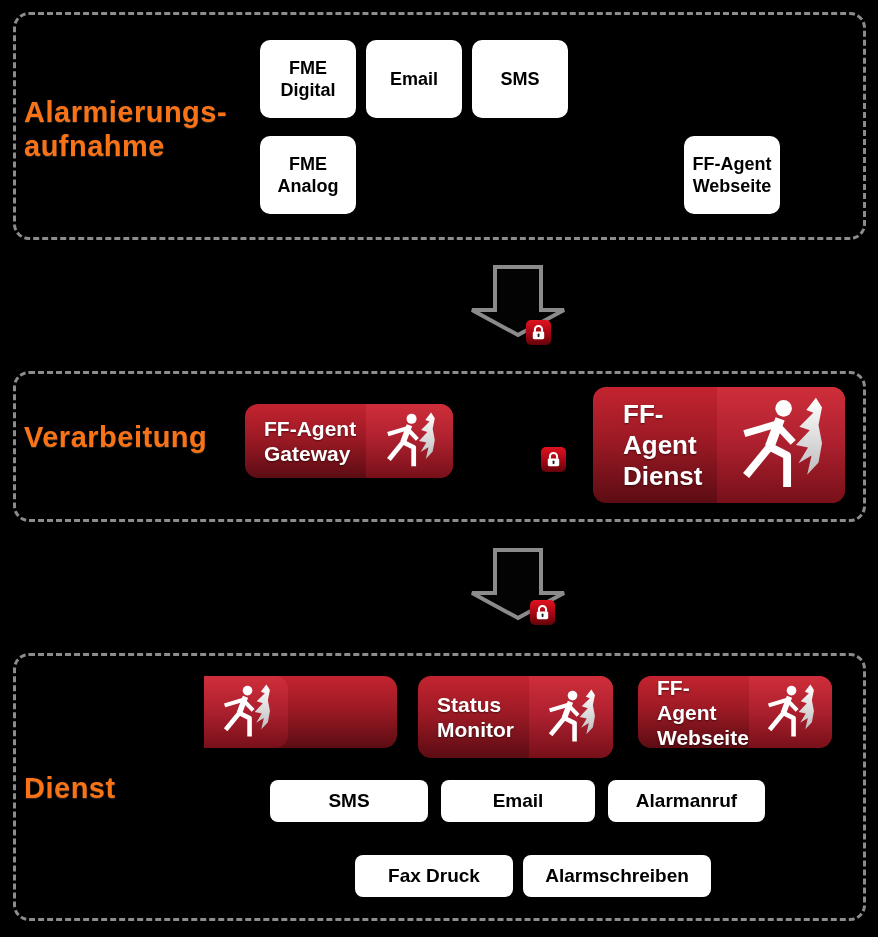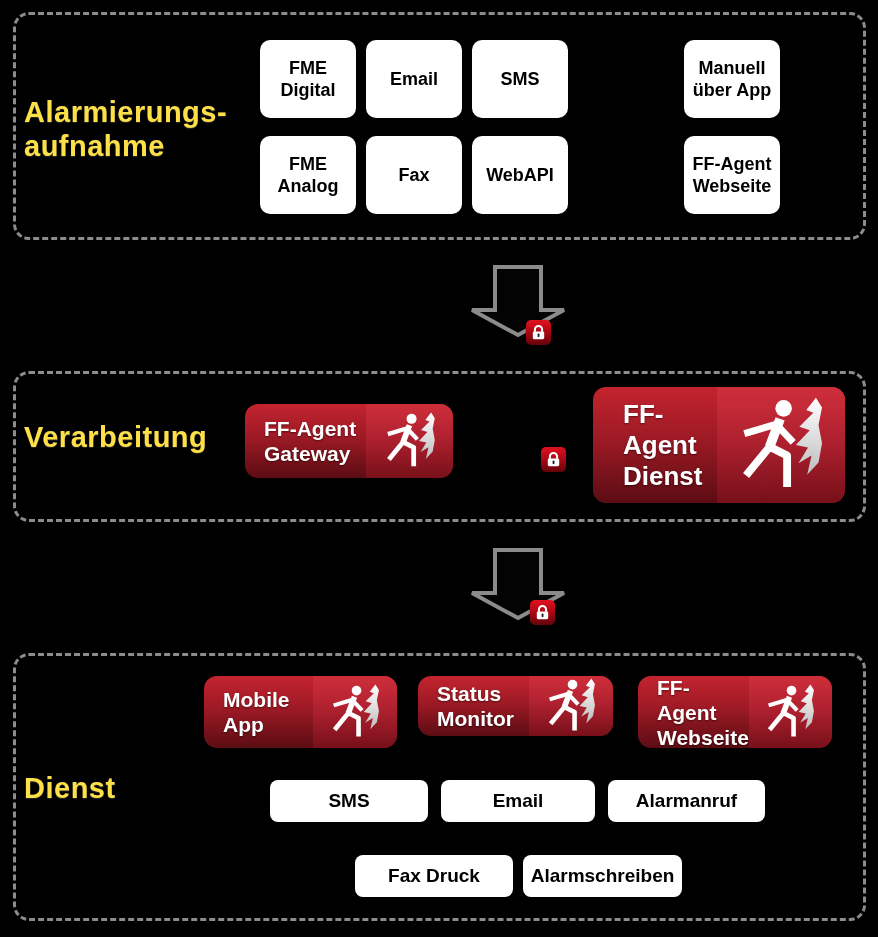--- a/index.html
+++ b/index.html
@@ -1,19 +1,19 @@
 <!DOCTYPE html>
 <html><head>
 <meta charset="utf-8">
 <style>
   html,body{margin:0;padding:0;background:#000;}
   #page{position:relative;width:878px;height:937px;background:#000;overflow:hidden;
         font-family:"Liberation Sans","DejaVu Sans",sans-serif;}
   .section{position:absolute;border:3px dashed #8c8c8c;border-radius:16px;background:transparent;}
-  .sec-label{position:absolute;color:#fde047;font-size:29px;font-weight:bold;line-height:34px;
+  .sec-label{position:absolute;color:#f97316;font-size:29px;font-weight:bold;line-height:34px;
              white-space:pre-line;text-shadow:0 1px 1px #2a2a2a;letter-spacing:.5px;}
   .wbox{position:absolute;width:96px;height:78px;background:#fff;border-radius:10px;
         display:flex;align-items:center;justify-content:center;text-align:center;
         color:#000;font-weight:bold;font-size:18px;line-height:22px;white-space:pre-line;}
   .chan{position:absolute;height:42px;background:#fff;border-radius:8px;
         display:flex;align-items:center;justify-content:center;text-align:center;
         color:#000;font-weight:bold;font-size:19px;}
   .rbox{position:absolute;border-radius:13px;display:flex;
         background:linear-gradient(180deg,#c3242f 0%,#9d1a25 45%,#5c0c13 100%);
         box-shadow:0 2px 5px rgba(0,0,0,.6);}
@@ -66,27 +66,23 @@
 
   <div class="sec-label" style="left:24px;top:95px">Alarmierungs-
 aufnahme</div>
   <div class="sec-label" style="left:24px;top:420px">Verarbeitung</div>
   <div class="sec-label" style="left:24px;top:771px">Dienst</div>
 
   <div class="wbox" style="left:260px;top:40px">FME
 Digital</div>
   <div class="wbox" style="left:366px;top:40px">Email</div>
   <div class="wbox" style="left:472px;top:40px">SMS</div>
-  <div class="wbox" style="left:684px;top:40px">Manuell
-über App</div>
 
   <div class="wbox" style="left:260px;top:136px">FME
 Analog</div>
-  <div class="wbox" style="left:366px;top:136px">Fax</div>
-  <div class="wbox" style="left:472px;top:136px">WebAPI</div>
   <div class="wbox" style="left:684px;top:136px">FF-Agent
 Webseite</div>
 
   <svg class="arrow" style="left:469px;top:264px">
       <use href="#flow-arrow"></use>
     </svg>
   <div class="lock" style="left:526px;top:320px">
       <svg>
         <use href="#lock-glyph"></use>
       </svg>
@@ -121,29 +117,27 @@
   <svg class="arrow" style="left:469px;top:547px">
       <use href="#flow-arrow"></use>
     </svg>
   <div class="lock" style="left:530px;top:600px">
       <svg>
         <use href="#lock-glyph"></use>
       </svg>
     </div>
 
   <div class="rbox" style="left:204px;top:676px;width:193px;height:72px">
-    <div class="rtext" style="font-size:21px;line-height:25px">Mobile
-App</div>
     <div class="rpanel" style="width:84px">
       <svg width="52" height="56">
           <use href="#ffagent-logo"></use>
         </svg>
     </div>
   </div>
-  <div class="rbox" style="left:418px;top:676px;width:195px;height:60px">
+  <div class="rbox" style="left:418px;top:676px;width:195px;height:82px">
     <div class="rtext" style="font-size:21px;line-height:25px">Status
 Monitor</div>
     <div class="rpanel" style="width:84px">
       <svg width="52" height="56">
           <use href="#ffagent-logo"></use>
         </svg>
     </div>
   </div>
   <div class="rbox" style="left:638px;top:676px;width:194px;height:72px">
     <div class="rtext" style="font-size:21px;line-height:25px">FF-Agent
@@ -153,15 +147,15 @@
           <use href="#ffagent-logo"></use>
         </svg>
     </div>
   </div>
 
   <div class="chan" style="left:270px;top:780px;width:158px">SMS</div>
   <div class="chan" style="left:441px;top:780px;width:154px">Email</div>
   <div class="chan" style="left:608px;top:780px;width:157px">Alarmanruf</div>
 
   <div class="chan" style="left:355px;top:855px;width:158px">Fax Druck</div>
-  <div class="chan" style="left:523px;top:855px;width:159px">Alarmschreiben</div>
+  <div class="chan" style="left:523px;top:855px;width:188px">Alarmschreiben</div>
 
 </div>
 
 </body></html>

